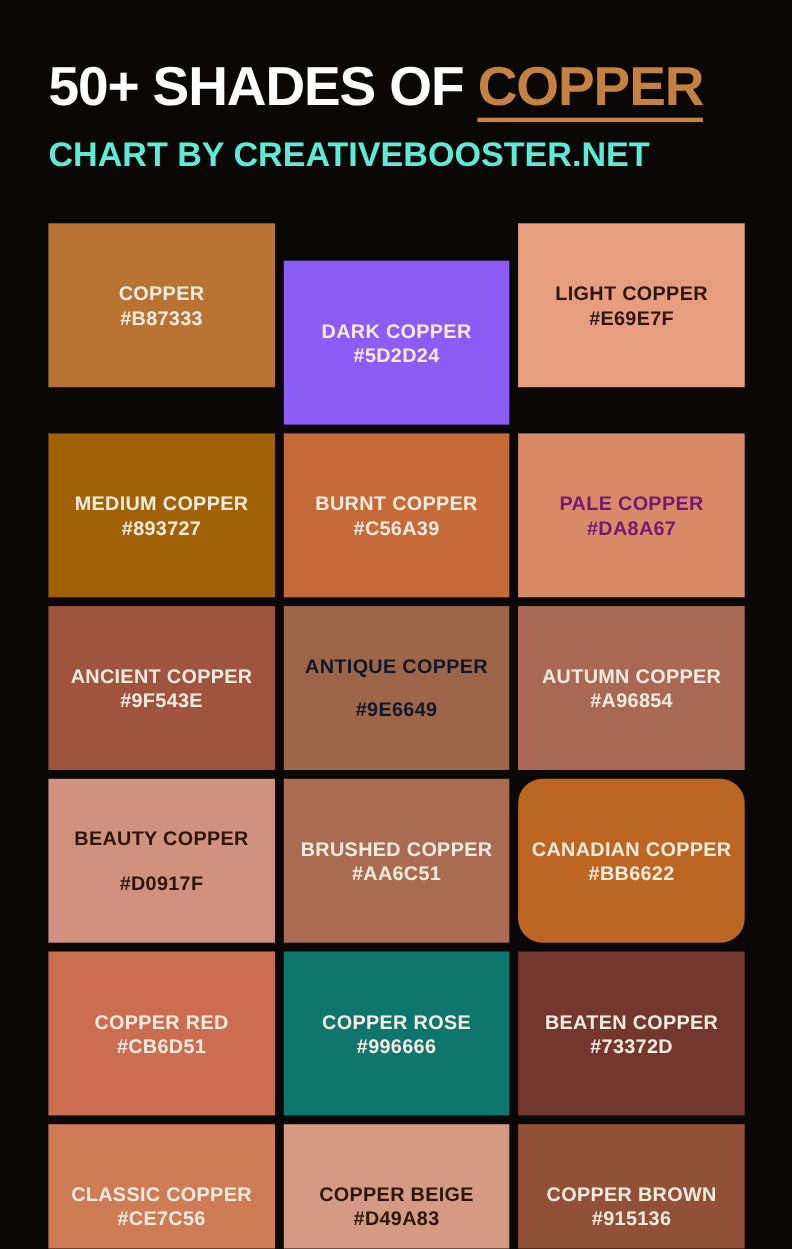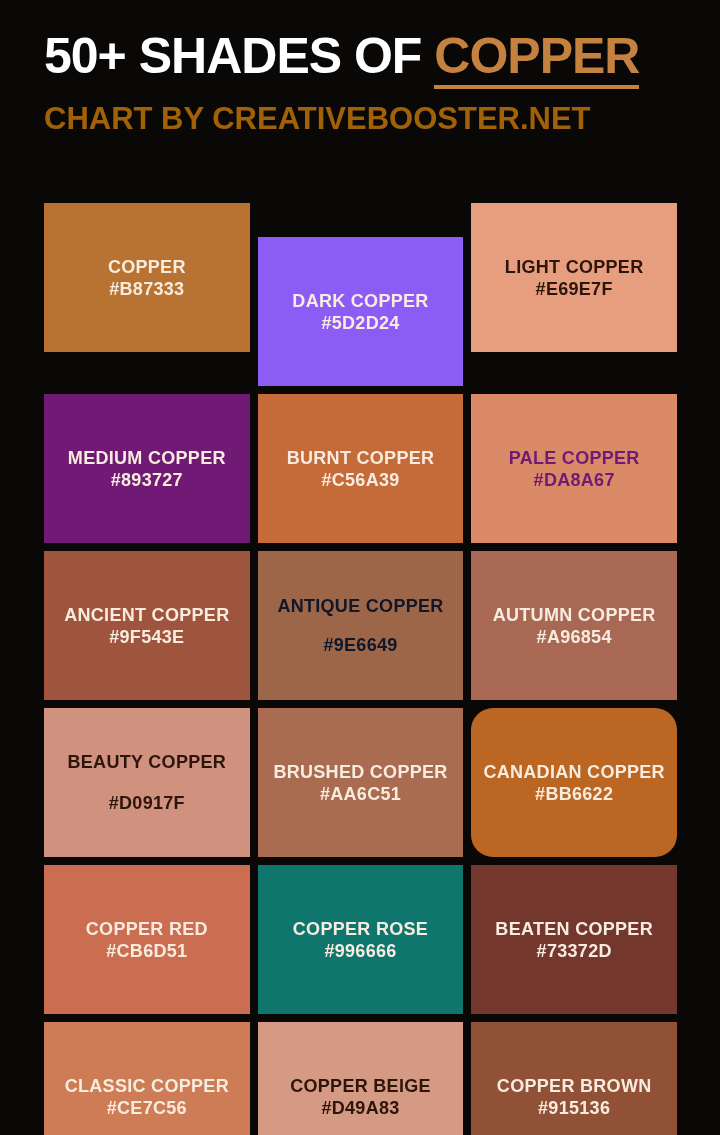--- a/index.html
+++ b/index.html
@@ -12,21 +12,21 @@
   }
   .poster {
     position: relative;
     width: 720px;
     height: 1135px;
     overflow: hidden;
   }
   header {
     position: absolute;
     left: 44px;
-    top: 30px;
+    top: 52px;
     right: 30px;
   }
   h1.title {
     margin: 0;
     font-size: 50px;
     line-height: 1.05;
     font-weight: bold;
     letter-spacing: -1px;
     color: #ffffff;
     white-space: nowrap;
@@ -72,39 +72,39 @@
     text-transform: uppercase;
     white-space: nowrap;
   }
 </style>
 </head>
 <body style="background: rgb(10, 8, 7);">
 
 <div class="poster">
   <header>
     <h1 class="title" style="color: rgb(255, 255, 255);"><span>50+ SHADES OF </span><span class="hl" style="color: rgb(197, 129, 63); border-bottom-color: rgb(197, 129, 63);">COPPER</span></h1>
-    <h2 class="subtitle" style="color: #a16207;">CHART BY CREATIVEBOOSTER.NET</h2>
+    <h2 class="subtitle" style="color: #5eead4;">CHART BY CREATIVEBOOSTER.NET</h2>
   </header>
   <div class="grid" id="grid">
   <div class="swatch" style="background: rgb(184, 115, 51); color: rgb(247, 236, 223);">
     <div class="swatch-name">COPPER</div>
     <div class="swatch-hex">#B87333</div>
   </div>
 
   <div class="swatch" style="background: #8b5cf6; color: rgb(247, 236, 223); margin-top: 34px;">
     <div class="swatch-name">DARK COPPER</div>
     <div class="swatch-hex">#5D2D24</div>
   </div>
 
   <div class="swatch" style="background: rgb(230, 158, 127); color: rgb(46, 21, 12);">
     <div class="swatch-name">LIGHT COPPER</div>
     <div class="swatch-hex">#E69E7F</div>
   </div>
 
-  <div class="swatch" style="background: #701a75; color: rgb(247, 236, 223);">
+  <div class="swatch" style="background: #a16207; color: rgb(247, 236, 223);">
     <div class="swatch-name">MEDIUM COPPER</div>
     <div class="swatch-hex">#893727</div>
   </div>
 
   <div class="swatch" style="background: rgb(197, 106, 57); color: rgb(247, 236, 223); align-items: center;">
     <div class="swatch-name">BURNT COPPER</div>
     <div class="swatch-hex">#C56A39</div>
   </div>
 
   <div class="swatch" style="background: rgb(218, 138, 103); color: #701a75;">

